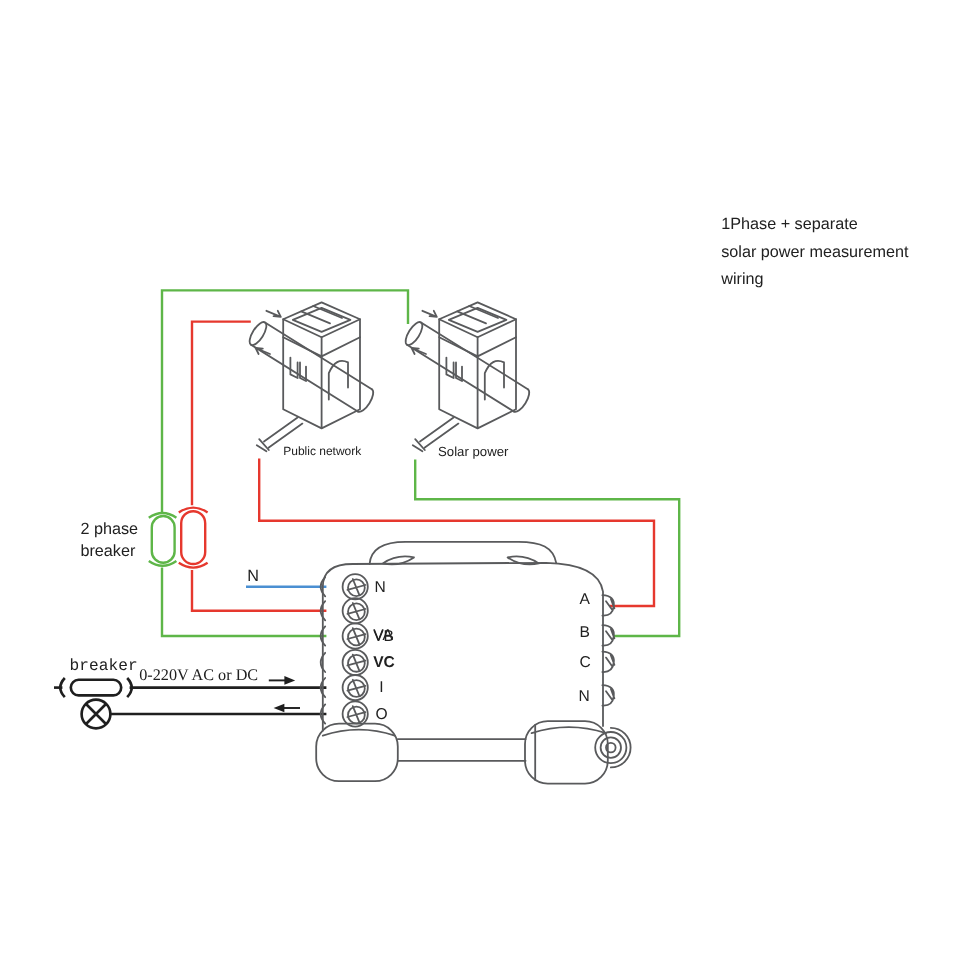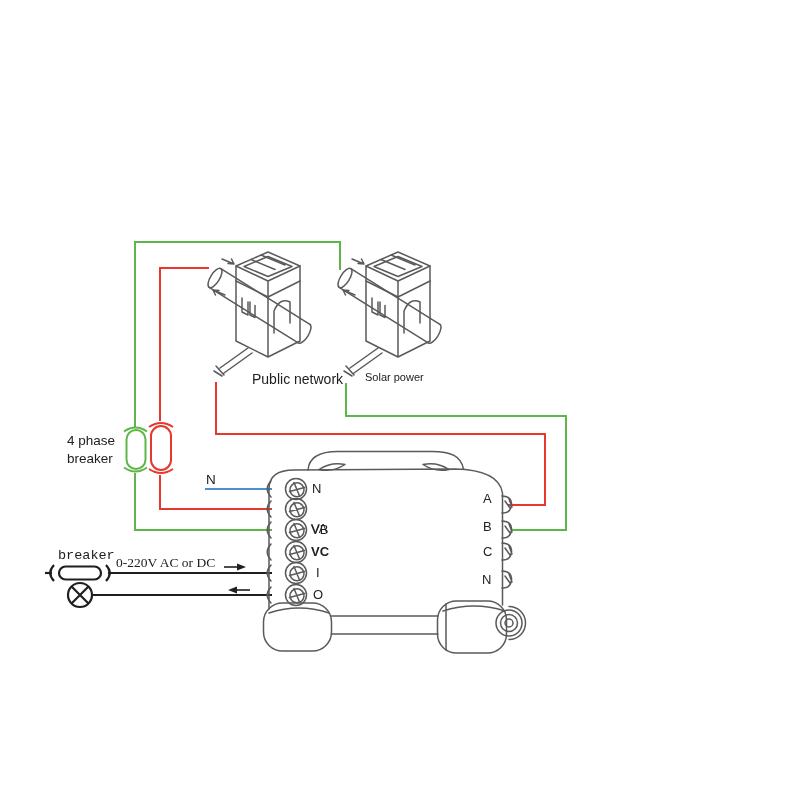--- a/index.html
+++ b/index.html
@@ -173,25 +173,30 @@
 
       <g>
         <circle cx="509" cy="623" r="4"></circle>
         <circle cx="509" cy="623" r="8.5"></circle>
         <circle cx="509" cy="623" r="13"></circle>
         <path d="M509,606.5 a16.5,16.5 0 0 1 0,33"></path>
       </g>
     </g>
   </svg>
 
-
-  <div class="label" style="left:252px;top:370px;font-size:14px;">Public network</div>
+  <div class="label" style="left:601px;top:178px;">
+    <div class="title-line">1Phase + separate</div>
+    <div class="title-line">solar power measurement</div>
+    <div class="title-line">wiring</div>
+  </div>
+
+  <div class="label" style="left:236px;top:370px;font-size:10px;">Public network</div>
   <div class="label" style="left:365px;top:370px;font-size:11px;">Solar power</div>
 
-  <div class="label wrap" style="left:67px;top:432px;width:56px;">4 phase breaker</div>
+  <div class="label wrap" style="left:67px;top:432px;width:56px;">2 phase breaker</div>
   <div class="label" style="left:58px;top:547px;font-family:Liberation Mono, monospace;">breaker</div>
   <div class="label" style="left:116px;top:554px;font-family:Liberation Serif, serif;">0-220V AC or DC</div>
   <div class="label" style="left:206px;top:471px;">N</div>
 
   <div class="t-label" style="left:312px;top:481px;">N</div>
   <div class="t-label" style="left:311px;top:501px;margin-top:20px;">VA</div>
   <div class="t-label" style="left:311px;top:522px;">VB</div>
   <div class="t-label" style="left:311px;top:544px;font-weight:bold;">VC</div>
   <div class="t-label" style="left:316px;top:565px;">I</div>
   <div class="t-label" style="left:313px;top:587px;">O</div>

